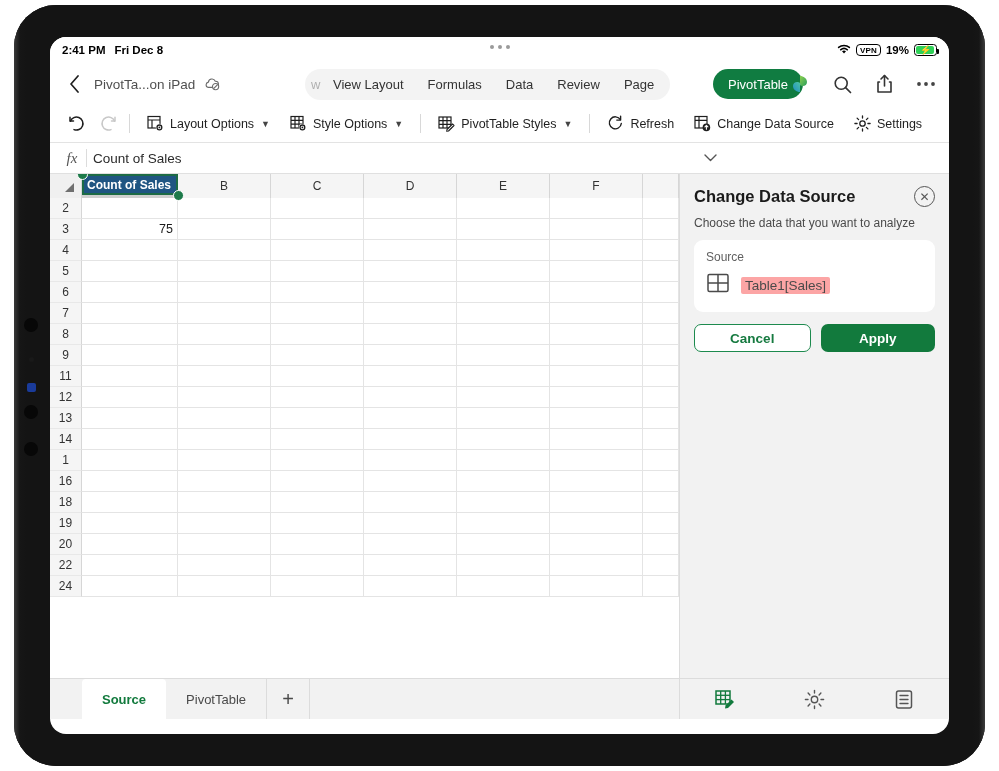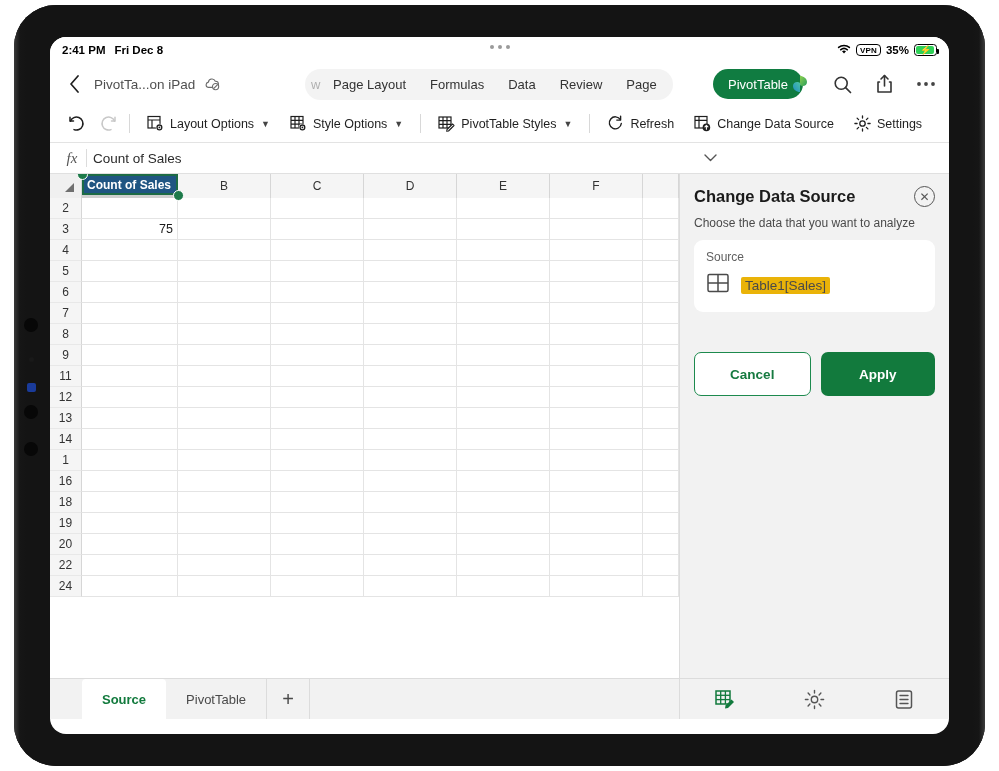--- a/index.html
+++ b/index.html
@@ -289,31 +289,31 @@
   }
   #panel-subtitle { font-size: 12px; color: #4a4a4a; margin-bottom: 10px; }
   #source-card {
     background: #ffffff;
     border-radius: 9px;
     padding: 10px 12px 13px 12px;
   }
   #source-label { font-size: 12px; color: #606060; margin-bottom: 7px; }
   #source-row { display: flex; align-items: center; gap: 11px; }
   #source-value {
-    background: #eab308;
+    background: #fca5a5;
     color: #4a4a4a;
     font-size: 13.5px;
     padding: 1px 4px;
     border-radius: 2px;
   }
   #panel-buttons { display: flex; gap: 10px; margin-top: 12px; }
   .pbtn {
-    flex: 1; height: 44px; border-radius: 7px;
+    flex: 1; height: 28px; border-radius: 7px;
     display: flex; align-items: center; justify-content: center;
-    font-size: 13.5px; font-weight: bold; margin-top: 28px;
+    font-size: 13.5px; font-weight: bold;
   }
   #btn-cancel { background: #ffffff; border: 1.3px solid #1d8a4e; color: #167a40; }
   #btn-apply  { background: #127a3d; color: #ffffff; }
 
   
   #bottom-bar {
     height: 41px;
     background: #f2f2f2;
     display: flex;
     border-top: 1px solid #dcdcdc;
@@ -366,21 +366,21 @@
       </div>
       <div id="status-right">
         <span>
           <svg width="14" height="11" viewBox="0 0 14 11">
             <path d="M7 9.6 L9 7.2 A3.3 3.3 0 0 0 5 7.2 Z" fill="#000"></path>
             <path d="M1.6 3.4 A8.5 8.5 0 0 1 12.4 3.4" stroke="#000" stroke-width="1.5" fill="none" stroke-linecap="round"></path>
             <path d="M3.6 5.8 A5.3 5.3 0 0 1 10.4 5.8" stroke="#000" stroke-width="1.5" fill="none" stroke-linecap="round"></path>
           </svg>
         </span>
         <span class="vpn-pill">VPN</span>
-        <span>35%</span>
+        <span>19%</span>
         <span class="batt">
           <span class="batt-fill"></span>
           <span class="bolt">⚡</span>
         </span>
       </div>
     </div>
 
     <div id="ribbon-top">
       <div id="back-chevron">
         <svg width="11" height="18" viewBox="0 0 11 18">
@@ -391,21 +391,21 @@
       <div id="cloud-icon">
         <svg width="17" height="14" viewBox="0 0 17 14">
           <path d="M4.2 10.4 A2.7 2.7 0 0 1 4.4 5.1 A3.6 3.6 0 0 1 11.3 4.3 A2.9 2.9 0 0 1 11.6 10.4 Z" stroke="#6b6b6b" stroke-width="1.1" fill="none"></path>
           <circle cx="11.6" cy="9.6" r="3.1" fill="#fff" stroke="#6b6b6b" stroke-width="1.1"></circle>
           <line x1="9.6" y1="11.6" x2="13.6" y2="7.6" stroke="#6b6b6b" stroke-width="1.1"></line>
         </svg>
       </div>
 
       <div id="tab-group">
         <div class="ribbon-tab clipped">w</div>
-        <div class="ribbon-tab">Page Layout</div>
+        <div class="ribbon-tab">View Layout</div>
         <div class="ribbon-tab">Formulas</div>
         <div class="ribbon-tab">Data</div>
         <div class="ribbon-tab">Review</div>
         <div class="ribbon-tab">Page</div>
       </div>
       <div id="tab-pivottable">PivotTable</div>
 
       <div id="header-icons">
         <span class="hdr-ic">
           <svg width="20" height="20" viewBox="0 0 20 20">

